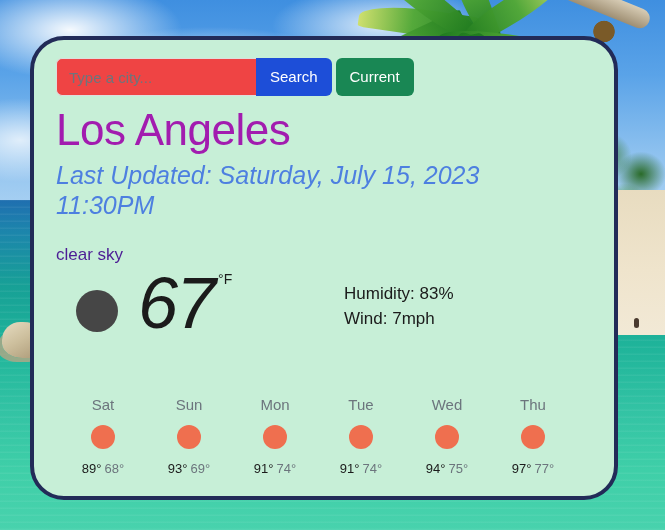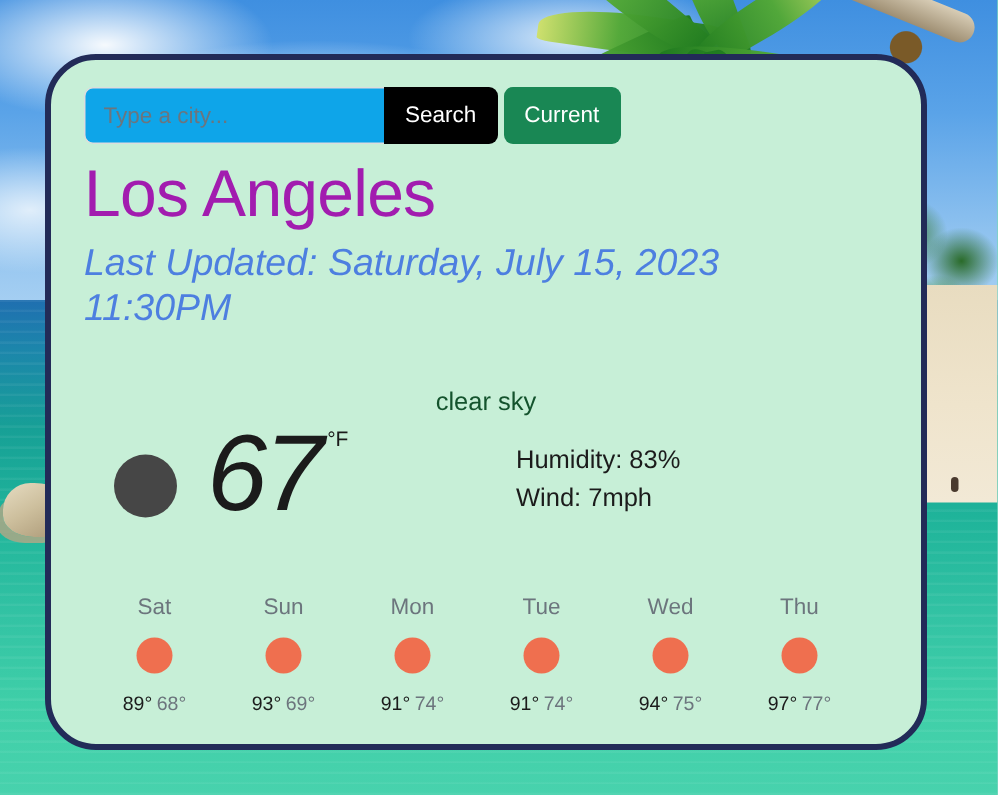--- a/index.html
+++ b/index.html
@@ -160,39 +160,39 @@
   .search-row {
     display: flex;
     align-items: stretch;
     height: 38px;
   }
   .city-input {
     width: 200px;
     border: 1px solid #dddddd;
     border-right: none;
     border-radius: 6px 0 0 6px;
-    background: #0ea5e9;
+    background: #ef4444;
     font-family: "Liberation Sans", sans-serif;
     font-size: 15px;
     color: #212529;
     padding: 0 12px;
     outline: none;
   }
   .city-input::placeholder { color: #6c757d; opacity: 1; }
 
   .btn {
     border: none;
     font-family: "Liberation Sans", sans-serif;
     font-size: 15px;
     color: #ffffff;
     padding: 0 14px;
     cursor: pointer;
     line-height: 38px;
   }
-  .btn-search { background: #000000; border-radius: 0 6px 6px 0; }
+  .btn-search { background: #1d4ed8; border-radius: 0 6px 6px 0; }
   .btn-current { background: #198754; border-radius: 6px; margin-left: 4px; }
 
   
   .city-name {
     font-size: 44px;
     font-weight: 400;
     color: #a21caf;
     line-height: 1.08;
     margin-top: 10px;
     letter-spacing: -.5px;
@@ -202,23 +202,22 @@
     font-style: italic;
     color: #4d7fe0;
     line-height: 1.22;
     margin-top: 6px;
     max-width: 470px;
   }
 
   
   .condition {
     font-size: 17px;
-    color: #14532d;
-    margin-top: 37px;
-    text-align: center;
+    color: #4c1d95;
+    margin-top: 24px;
   }
 
   .now-row {
     display: flex;
     align-items: flex-start;
     margin-top: 2px;
   }
   .now-left {
     display: flex;
     align-items: center;

